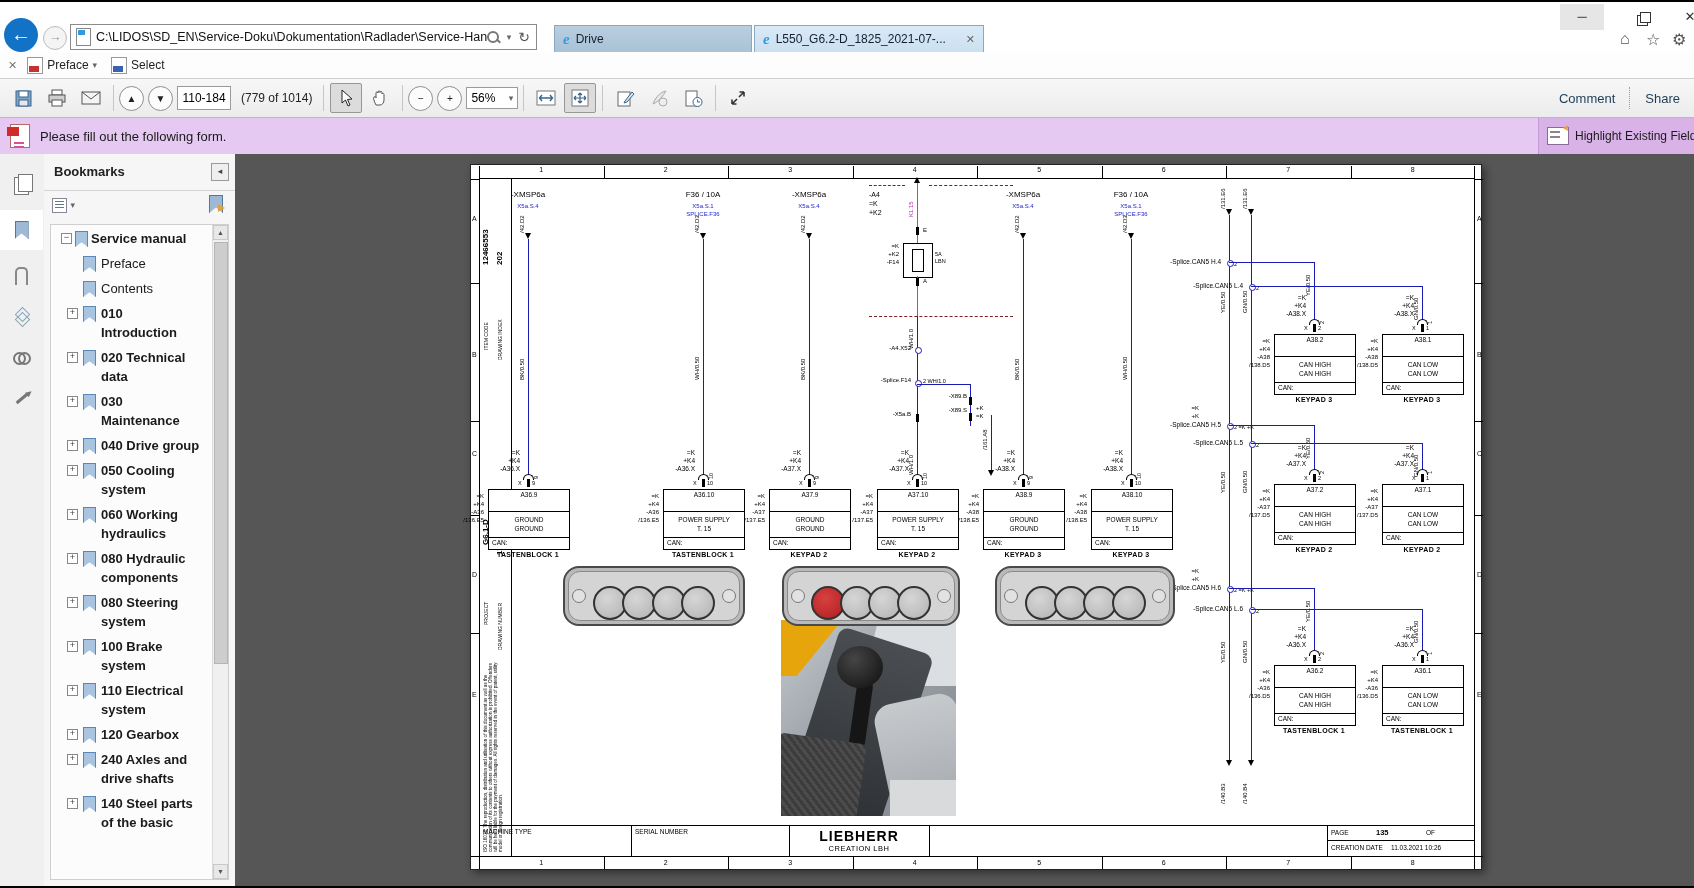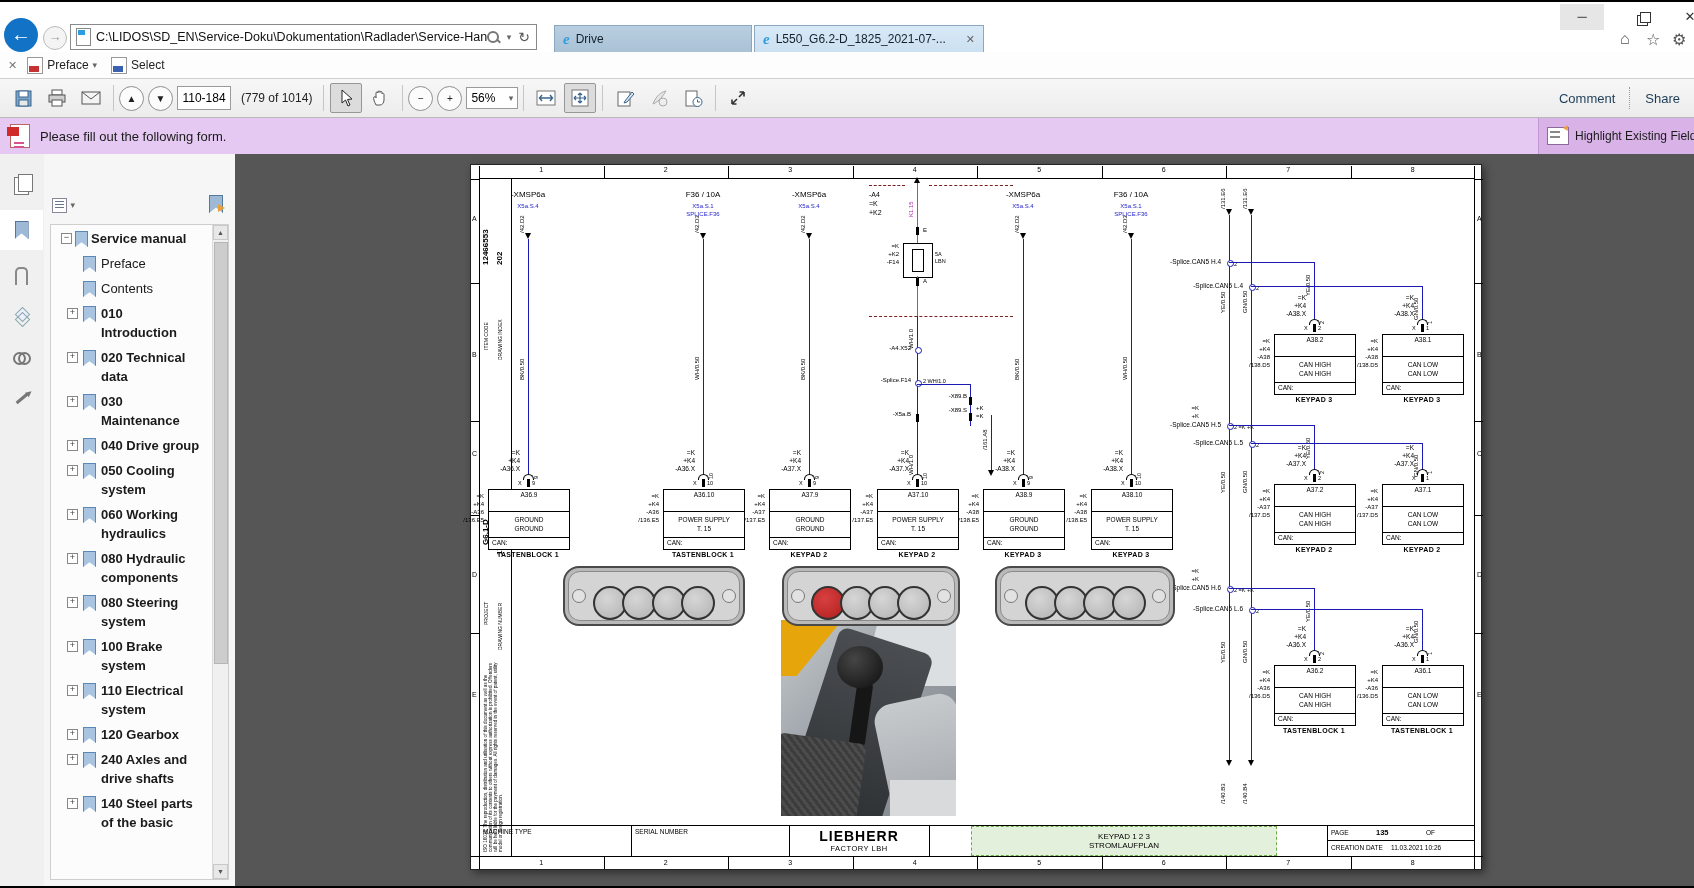--- a/index.html
+++ b/index.html
@@ -350,20 +350,24 @@
             <i class="l"></i>
             <i class="r"></i>
           </span>
         </div>
       <div class="strip-cell" style="top:224px;">
           <span class="ic-pen"></span>
         </div>
     </div>
 
     <div id="bookpanel">
+      <div id="bp-header">
+        <span id="bp-title">Bookmarks</span>
+        <span id="bp-collapse">◂</span>
+      </div>
       <div id="bp-opts">
         <span id="opt-list">
             <span class="ic-list">
               <i></i>
             </span>
             <span class="caret" style="margin-left:3px">▾</span>
           </span>
         <span id="opt-setbm">
             <span class="ribbon arrowed"></span>
           </span>
@@ -1040,25 +1044,21 @@
           <div class="blkline" style="left: 160px; top: 660px; width: 1px; height: 31px;"></div>
           <div class="blkline" style="left: 318px; top: 660px; width: 1px; height: 31px;"></div>
           <div class="blkline" style="left: 458px; top: 660px; width: 1px; height: 31px;"></div>
           <div class="blkline" style="left: 1003px; top: 660px; width: 1px; height: 31px;"></div>
           <div class="tb-txt" style="left: 12px; top: 663px;">MACHINE TYPE</div>
           <div class="tb-txt" style="left: 164px; top: 663px;">SERIAL NUMBER</div>
           <div class="tb-txt" style="left: 318px; top: 664px; width: 140px;"></div>
           <div class="abs" style="left: 318px; top: 663px; width: 140px;">
             <div class="tb-txt" style="width: 140px;"></div>
             <div id="brand" style="position: relative; width: 140px;">LIEBHERR</div>
-            <div id="factory" style="position: relative; width: 140px;">FACTORY LBH</div>
-          </div>
-          <div id="tb-green" style="left: 500px; top: 661px; width: 306px; height: 30px;">
-            <div>KEYPAD 1 2 3</div>
-            <div>STROMLAUFPLAN</div>
+            <div id="factory" style="position: relative; width: 140px;">CREATION LBH</div>
           </div>
           <div class="blkline" style="left: 856px; top: 660px; width: 1px; height: 31px;"></div>
           <div class="blkline" style="left: 856px; top: 675px; width: 147px; height: 1px;"></div>
           <div class="tb-txt" style="left: 860px; top: 664px;">PAGE</div>
           <div class="tb-txt" style="left: 905px; top: 663px; font-size: 7.5px; font-weight: bold;">135</div>
           <div class="tb-txt" style="left: 955px; top: 664px;">OF</div>
           <div class="tb-txt" style="left: 860px; top: 679px;">CREATION DATE</div>
           <div class="tb-txt" style="left: 920px; top: 679px;">11.03.2021 10:26</div>
         </div>
     </div>

